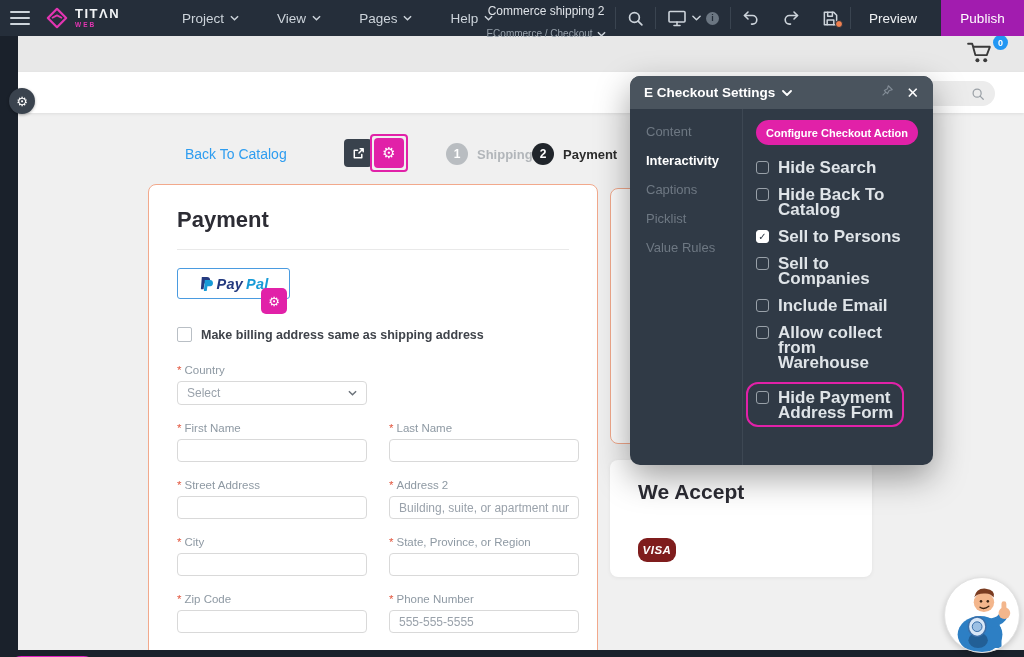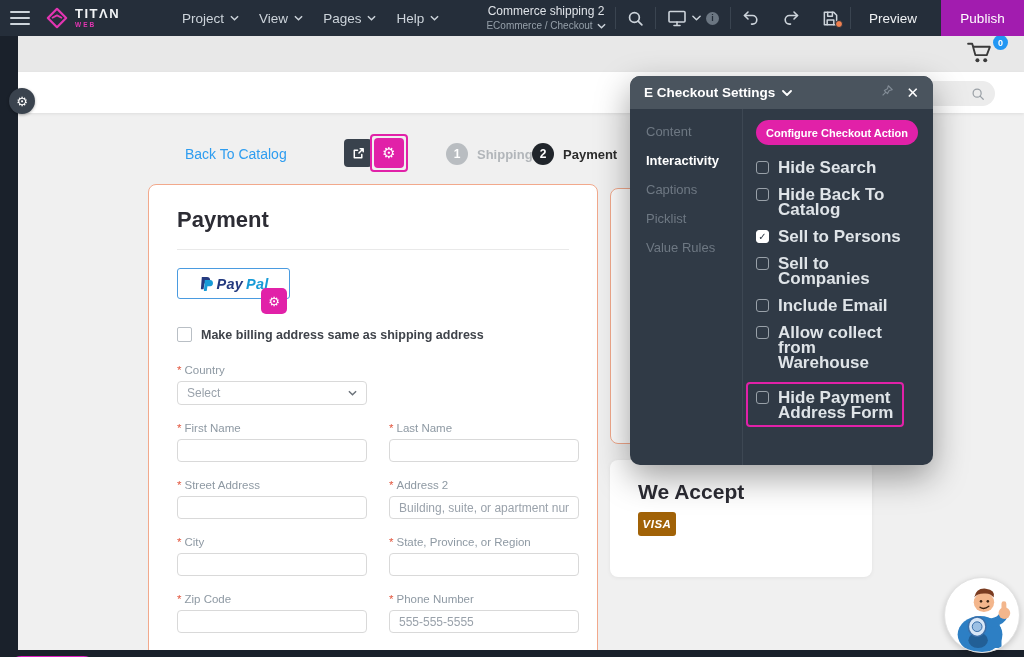--- a/index.html
+++ b/index.html
@@ -8,27 +8,27 @@
   .stage { position:relative; width:1024px; height:657px; background:#1a212b; overflow:hidden; }
 
   
   .navbar { position:absolute; top:0; left:0; width:1024px; height:36px; background:#252e3a; display:flex; align-items:center; z-index:60; }
   .hamburger { width:20px; height:14px; margin-left:10px; display:flex; flex-direction:column; justify-content:space-between; cursor:pointer; }
   .hamburger span { display:block; height:2px; background:#cdd4db; border-radius:1px; }
   .logo-wrap { display:flex; align-items:center; margin-left:16px; }
   .logo-text { margin-left:7px; line-height:1; }
   .logo-title { color:#f2f4f6; font-size:13px; font-weight:bold; letter-spacing:1.5px; }
   .logo-sub { color:#e335b2; font-size:6.5px; font-weight:bold; letter-spacing:2px; margin-top:2px; }
-  .menus { display:flex; margin-left:62px; gap:20px; }
+  .menus { display:flex; margin-left:62px; gap:38px; }
   .menu-item { display:flex; align-items:center; gap:6px; color:#cdd4db; font-size:13.5px; cursor:pointer; }
   .chev { width:9px; height:6px; }
   .chev path { fill:none; stroke:#cdd4db; stroke-width:1.6; }
   .breadcrumb { position:absolute; left:448px; top:4px; width:196px; text-align:center; }
   .bc-title { color:#dfe3e8; font-size:12px; }
-  .bc-path { color:#96a0aa; font-size:10px; margin-top:2px; display:flex; justify-content:center; align-items:center; gap:4px; }
+  .bc-path { color:#96a0aa; font-size:10px; margin-top:10px; display:flex; justify-content:center; align-items:center; gap:4px; }
   .nav-right { position:absolute; right:0; top:0; height:36px; display:flex; align-items:center; }
   .nav-sep { width:1px; height:22px; background:#3a4450; }
   .nav-ic { display:flex; align-items:center; justify-content:center; padding:0 11px; height:36px; cursor:pointer; }
   .nav-ic svg { display:block; }
   .nav-ic svg path, .nav-ic svg rect, .nav-ic svg circle { fill:none; stroke:#cdd4db; stroke-width:1.6; stroke-linecap:round; stroke-linejoin:round; }
   .info-badge { width:13px; height:13px; border-radius:50%; background:#6b7682; color:#252e3a; font-size:9px; font-weight:bold; display:flex; align-items:center; justify-content:center; margin-left:5px; }
   .save-wrap { position:relative; }
   .save-dot { position:absolute; right:7px; bottom:8px; width:8px; height:8px; border-radius:50%; background:#ef8050; border:1.5px solid #252e3a; }
   .preview-btn { color:#f0f2f4; font-size:13.5px; padding:0 24px 0 18px; cursor:pointer; }
   .publish-btn { width:83px; height:36px; background:#a21caf; color:#fff; font-size:13.5px; display:flex; align-items:center; justify-content:center; cursor:pointer; }
@@ -78,21 +78,21 @@
   .f-input { width:190px; height:23px; border:1px solid #d9d9d9; border-radius:4px; font-size:12px; color:#444; padding:0 9px; outline:none; font-family:inherit; }
   .f-input::placeholder { color:#9aa2ab; }
   .f-select { width:190px; height:24px; border:1px solid #d9d9d9; border-radius:4px; display:flex; align-items:center; justify-content:space-between; padding:0 9px; cursor:pointer; }
   .f-select-ph { font-size:12px; color:#9aa2ab; }
   .f-select .chev path { stroke:#6a7179; }
 
   
   .sliver-card { position:absolute; left:592px; top:152px; width:130px; height:256px; background:#fdfdfd; border:1px solid #f2a98c; border-radius:8px; }
   .accept-card { position:absolute; left:592px; top:424px; width:262px; height:117px; background:#fff; border-radius:8px; box-shadow:0 1px 4px rgba(0,0,0,.06); padding:20px 28px; }
   .accept-title { font-size:21px; font-weight:bold; color:#2c2c34; }
-  .visa-badge { margin-top:8px; width:38px; height:24px; background:#a16207; border-radius:3px; color:#fff; font-size:11.5px; font-weight:bold; font-style:italic; display:flex; align-items:center; justify-content:center; letter-spacing:.5px; }
+  .visa-badge { margin-top:34px; width:38px; height:24px; background:#7f1d1d; border-radius:9px; color:#fff; font-size:11.5px; font-weight:bold; font-style:italic; display:flex; align-items:center; justify-content:center; letter-spacing:.5px; }
 
   
   .panel { position:absolute; left:612px; top:40px; width:303px; height:389px; background:#303a46; border-radius:10px; box-shadow:0 12px 34px rgba(0,0,0,.38); z-index:40; overflow:hidden; }
   .panel-header { height:33px; background:#4a545e; display:flex; align-items:center; padding:0 14px; }
   .panel-title { color:#fff; font-size:13.5px; font-weight:bold; }
   .panel-title-chev { margin-left:7px; }
   .panel-title-chev path { fill:none; stroke:#fff; stroke-width:1.8; stroke-linecap:round; stroke-linejoin:round; }
   .panel-header-right { margin-left:auto; display:flex; align-items:center; gap:12px; }
   .pin-ic svg path { fill:none; stroke:#828c96; stroke-width:1.3; stroke-linejoin:round; }
   .panel-close { color:#fff; font-size:15px; font-weight:bold; cursor:pointer; line-height:1; }
@@ -100,21 +100,21 @@
   .panel-tabs { width:113px; border-right:1px solid #3d4753; padding:15px 0 0 16px; }
   .ptab { font-size:13px; color:#6e7883; margin-bottom:13px; line-height:16px; cursor:pointer; width:88px; }
   .ptab.active { color:#fff; font-weight:bold; }
   .panel-pane { flex:1; padding:11px 0 0 13px; }
   .p-btn { width:162px; height:25px; border-radius:13px; background:#e121a8; color:#fff; font-size:11px; font-weight:bold; display:flex; align-items:center; justify-content:center; margin-bottom:12px; cursor:pointer; }
   .p-btn.second { margin-bottom:15px; }
   .p-check { display:flex; align-items:flex-start; gap:9px; margin-bottom:12px; cursor:pointer; }
   .p-box { width:13px; height:13px; border:1.5px solid #99a1a9; border-radius:3px; flex-shrink:0; margin-top:1px; display:flex; align-items:center; justify-content:center; font-size:10px; font-weight:bold; color:transparent; }
   .p-check.checked .p-box { background:#fff; border-color:#fff; color:#2f3945; }
   .p-check-label { font-size:17px; font-weight:bold; color:#dfe4e8; line-height:15px; width:124px; }
-  .hl-box { border:2px solid #e121a8; border-radius:4px; padding:6px 8px 5px 8px; margin-left:-10px; margin-top:2px; width:158px; }
+  .hl-box { border:2px solid #e121a8; border-radius:12px; padding:6px 8px 5px 8px; margin-left:-10px; margin-top:2px; width:158px; }
   .hl-box .p-check { margin-bottom:0; }
 
   
   .chat-btn { position:absolute; left:7px; top:656px; width:91px; height:29px; border-radius:15px; background:#df1fc2; color:#fff; font-size:13.5px; display:flex; align-items:center; justify-content:center; z-index:70; cursor:pointer; }
   .mascot { position:absolute; left:944px; top:577px; width:76px; height:76px; border-radius:50%; background:#fff; border:1px solid #e2e2e2; box-shadow:0 2px 6px rgba(0,0,0,.18); z-index:70; overflow:hidden; cursor:pointer; }
 </style>
 </head>
 <body>
 
 <div class="stage">

